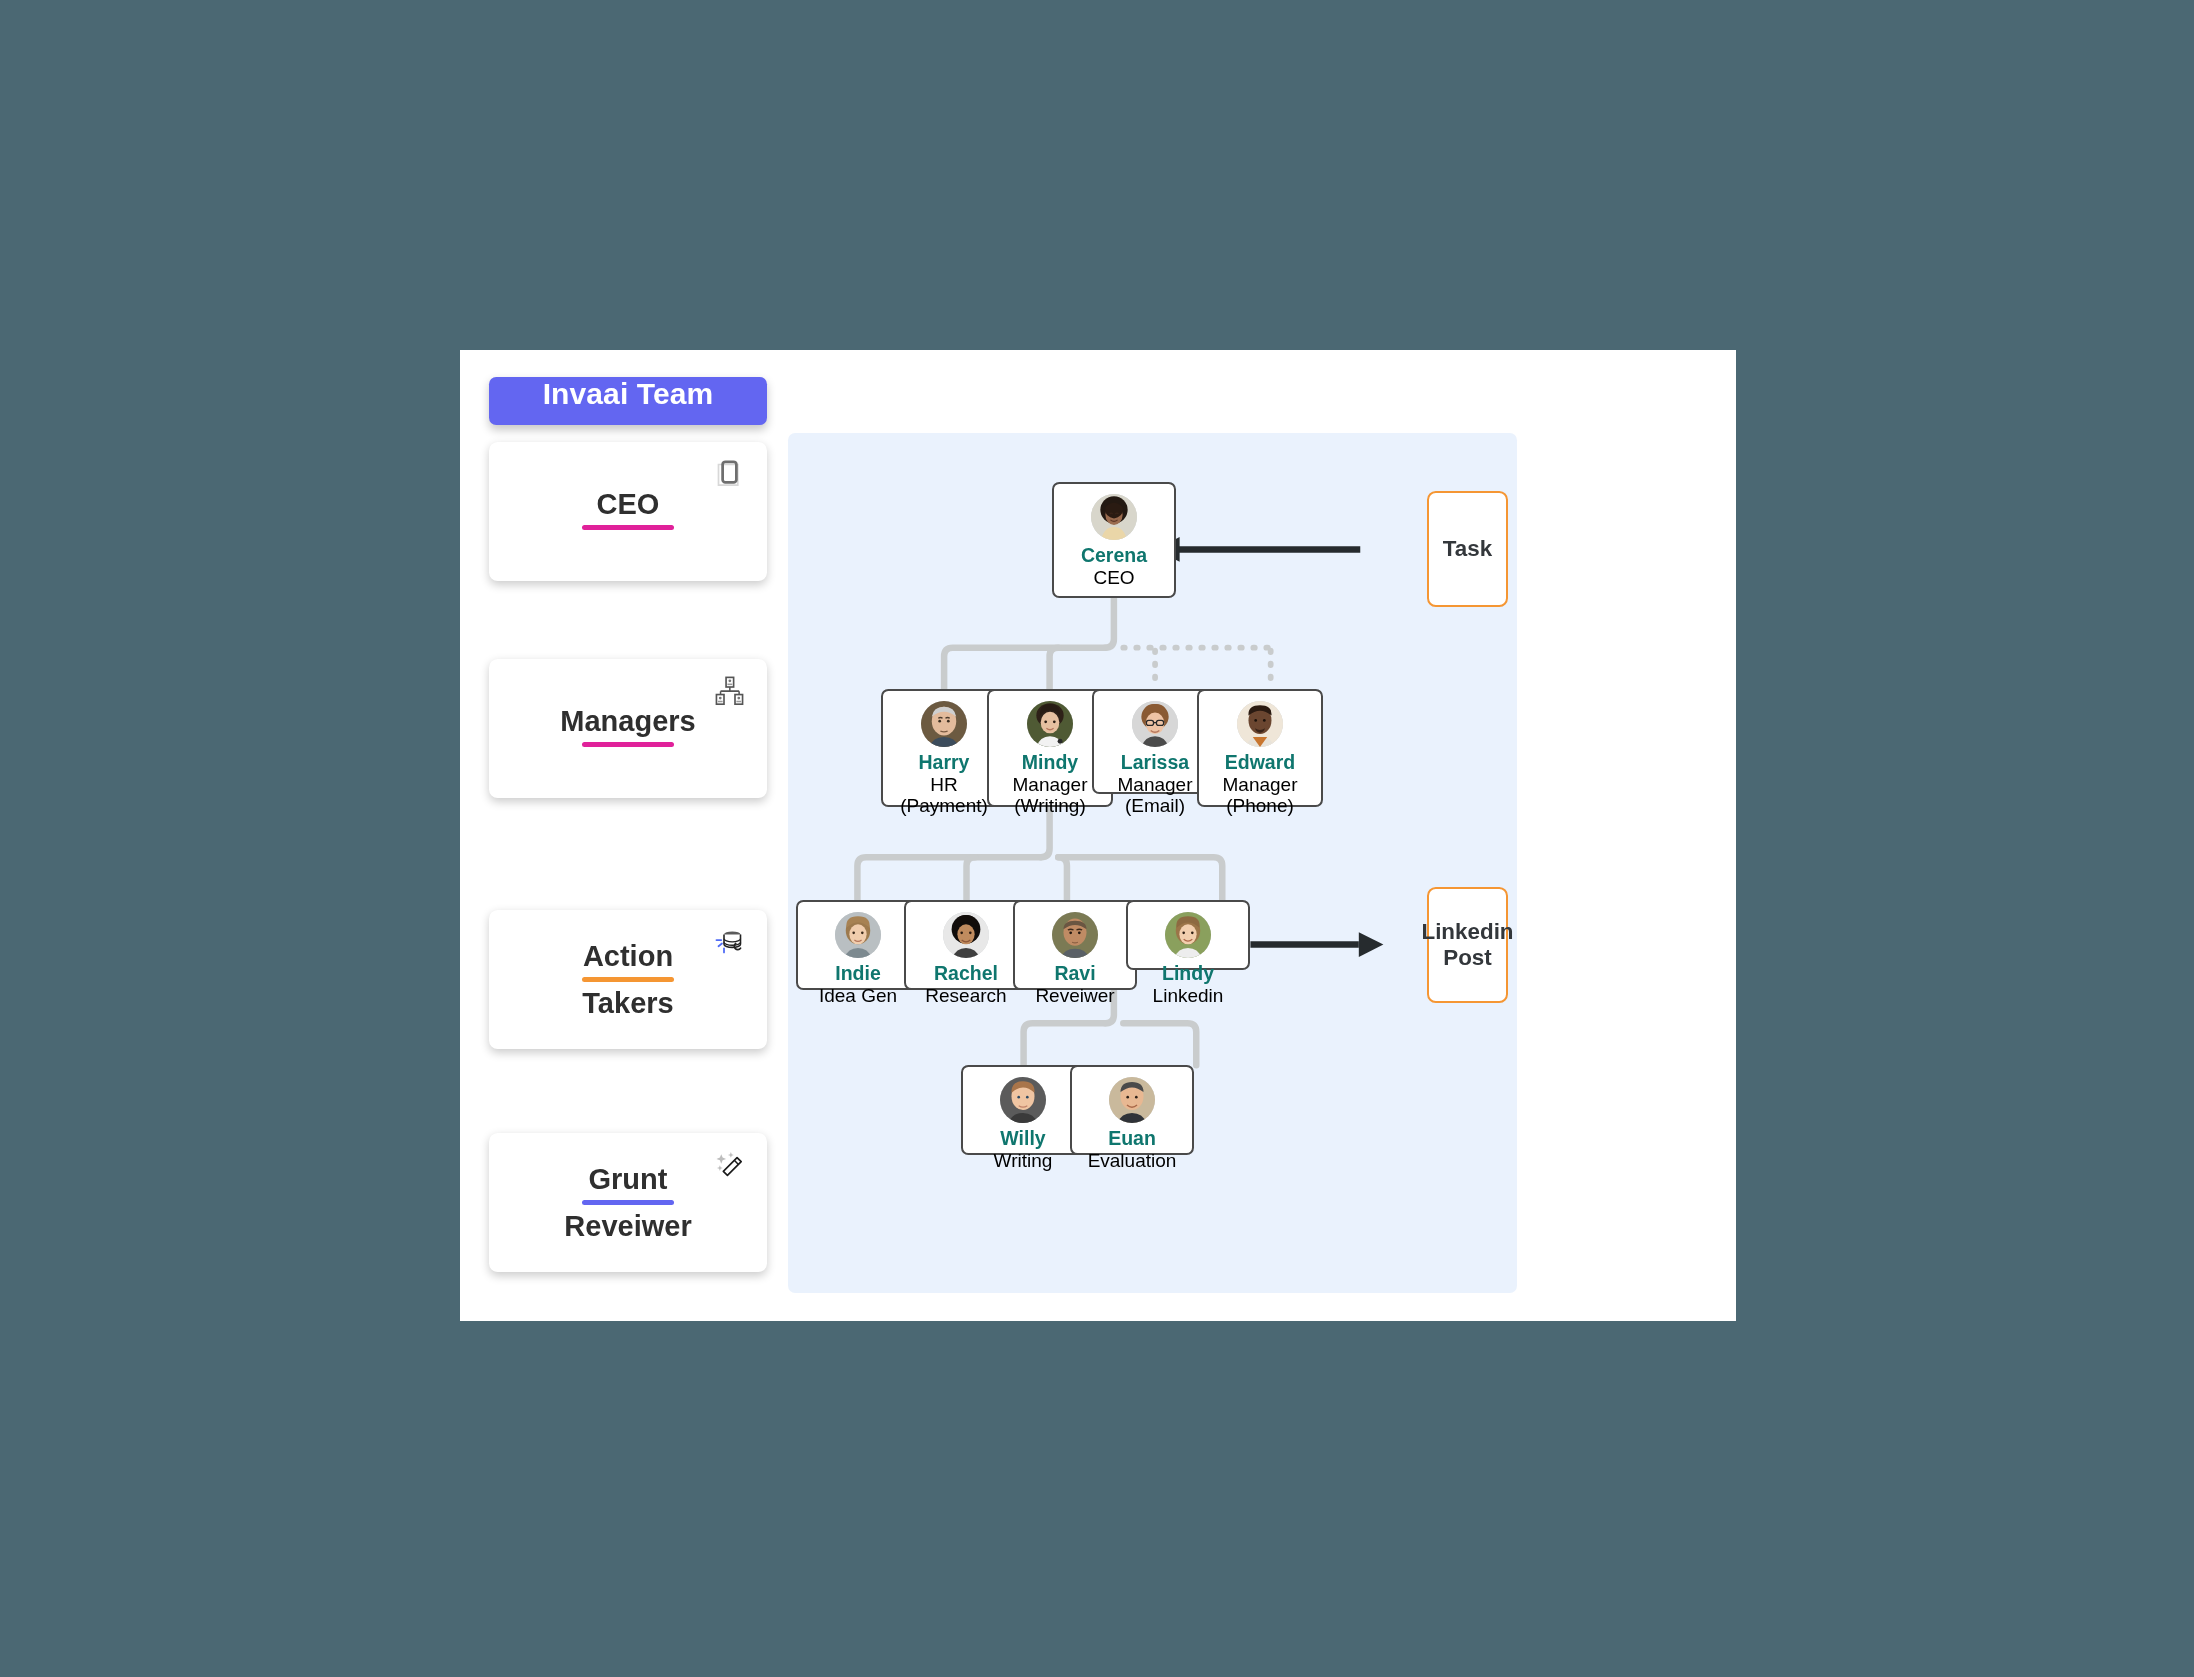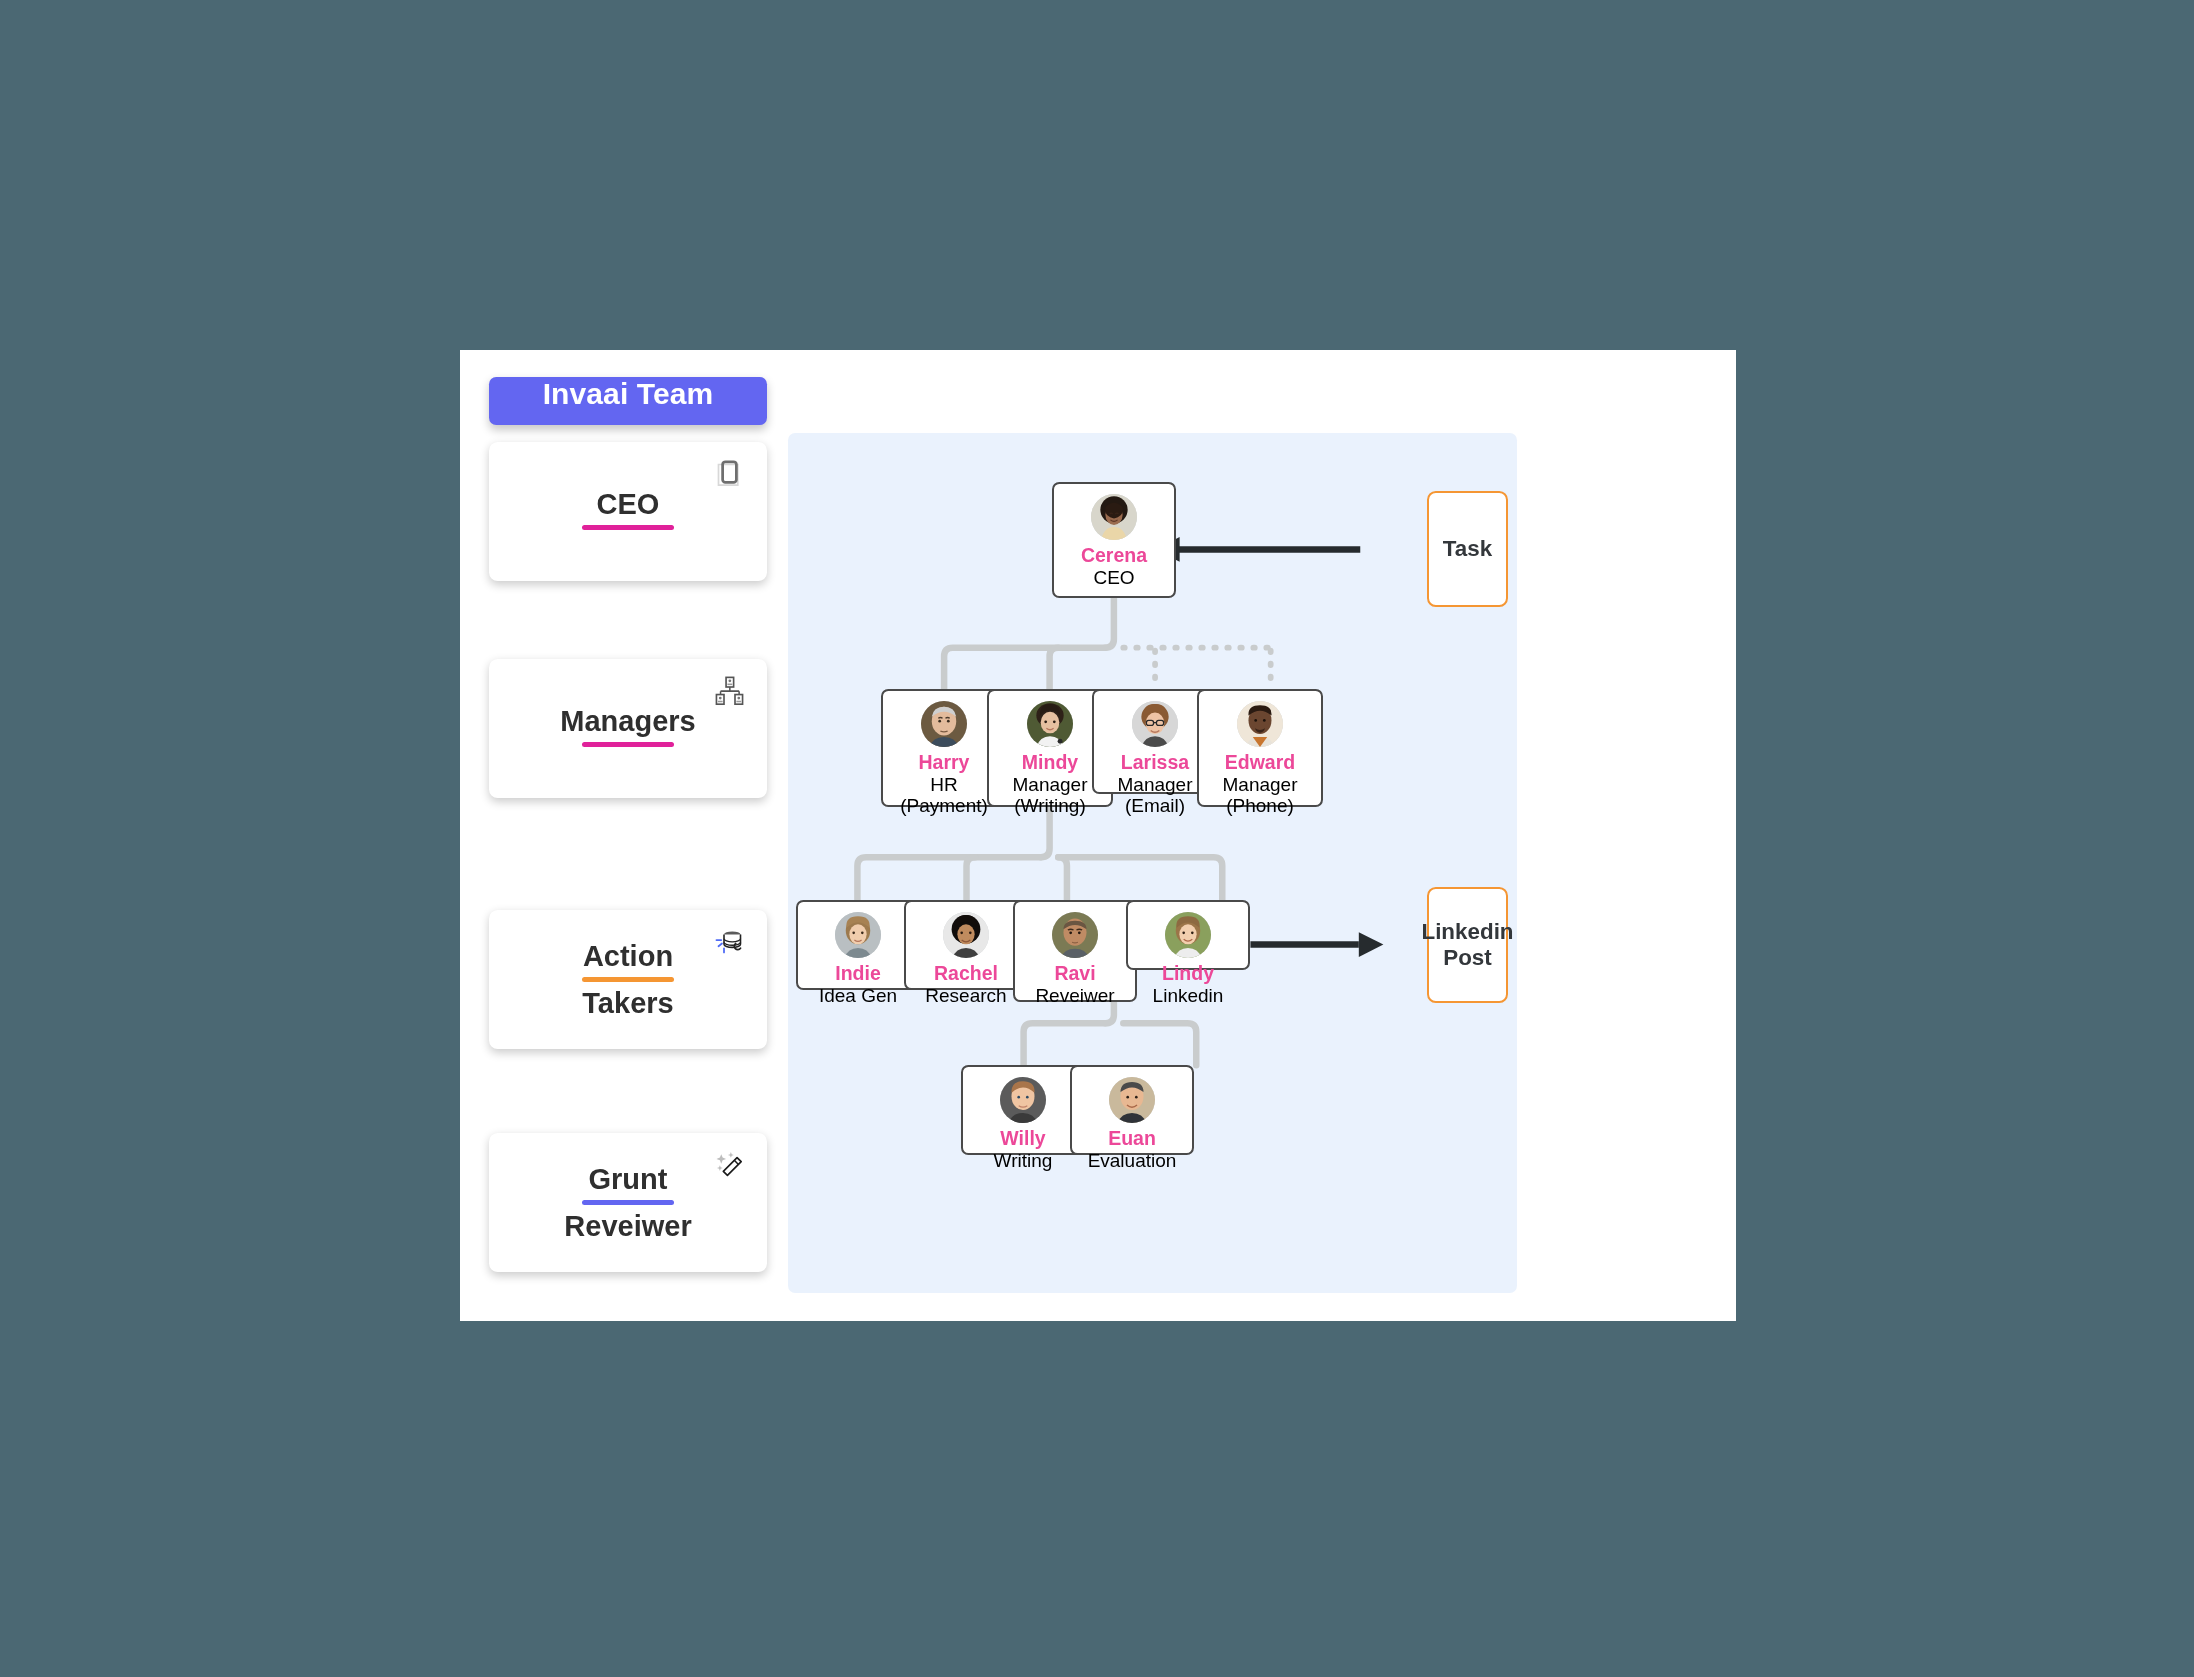--- a/index.html
+++ b/index.html
@@ -106,21 +106,21 @@
     width: 46px; height: 46px;
     border-radius: 50%;
     overflow: hidden;
     flex: none;
     background: #cfd4d8;
   }
   .avatar svg { display: block; width: 46px; height: 46px; }
   .node-name {
     font-size: 19.5px;
     font-weight: bold;
-    color: #ec4899;
+    color: #0f766e;
     margin-top: 4.3px;
     line-height: 1.15;
     white-space: nowrap;
   }
   .node-role {
     font-size: 19px;
     color: #000000;
     line-height: 1.14;
     text-align: center;
     white-space: nowrap;
@@ -361,21 +361,21 @@
         <circle cx="26" cy="29" r="1.8" fill="#2a1a10"></circle>
         <circle cx="38" cy="29" r="1.8" fill="#2a1a10"></circle>
         <path d="M26 39 q6 5 12 0" stroke="#8c5637" stroke-width="1.8" fill="none"></path>
         <path d="M13 64 q5 -14 19 -14 q14 0 19 14 z" fill="#3f3f3f"></path>
       </svg>
     </div>
     <div class="node-name">Rachel</div>
     <div class="node-role">Research</div>
   </div>
 
-  <div class="node" style="left:553px; top:550px; width:124px; height:102px;">
+  <div class="node" style="left:553px; top:550px; width:124px; height:90px;">
     <div class="avatar">
       <svg viewBox="0 0 64 64">
         <rect width="64" height="64" fill="#7b7a54"></rect>
         <ellipse cx="32" cy="28" rx="16" ry="19" fill="#c08b64"></ellipse>
         <path d="M16 24 q16 -12 32 0 q0 -12 -16 -12 q-16 0 -16 12 z" fill="#6a5642"></path>
         <circle cx="26" cy="29" r="1.9" fill="#241810"></circle>
         <circle cx="38" cy="29" r="1.9" fill="#241810"></circle>
         <path d="M22 25 q4 -2 8 0 M34 25 q4 -2 8 0" stroke="#3d2a1c" stroke-width="1.8" fill="none"></path>
         <path d="M28 42 q4 2 8 0" stroke="#8a5f42" stroke-width="1.7" fill="none"></path>
         <path d="M12 64 q5 -13 20 -13 q15 0 20 13 z" fill="#5a6066"></path>

